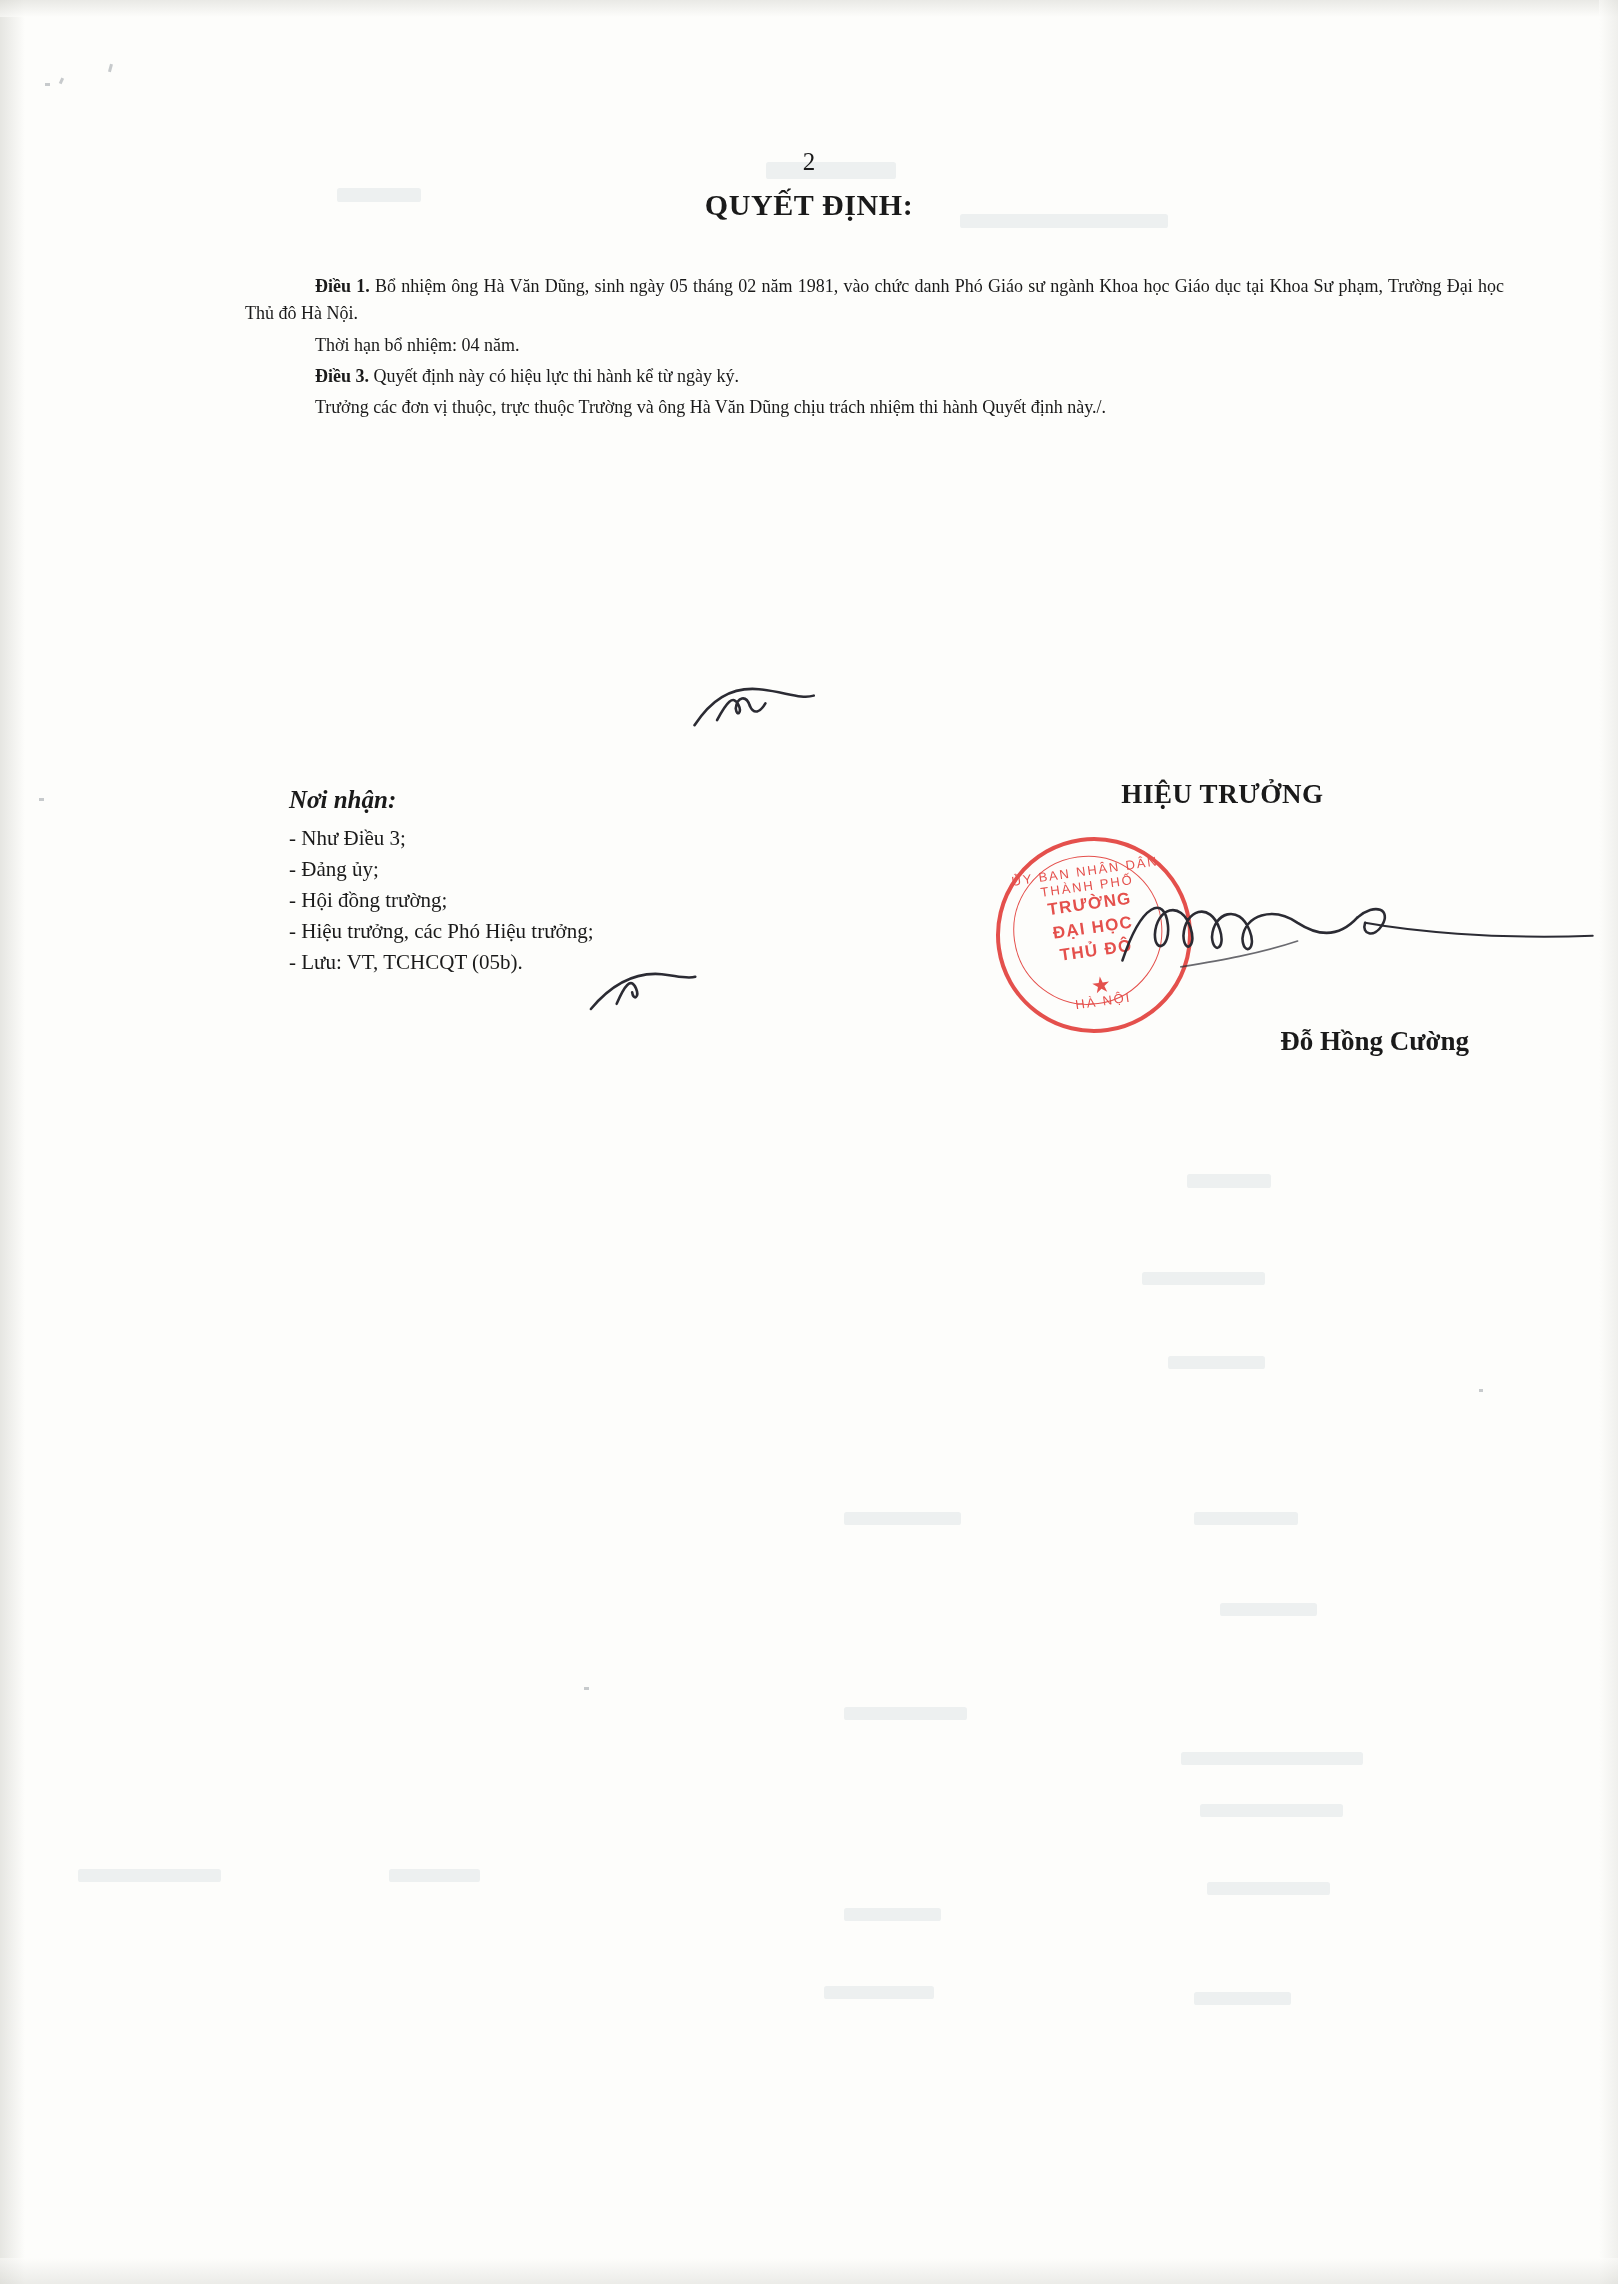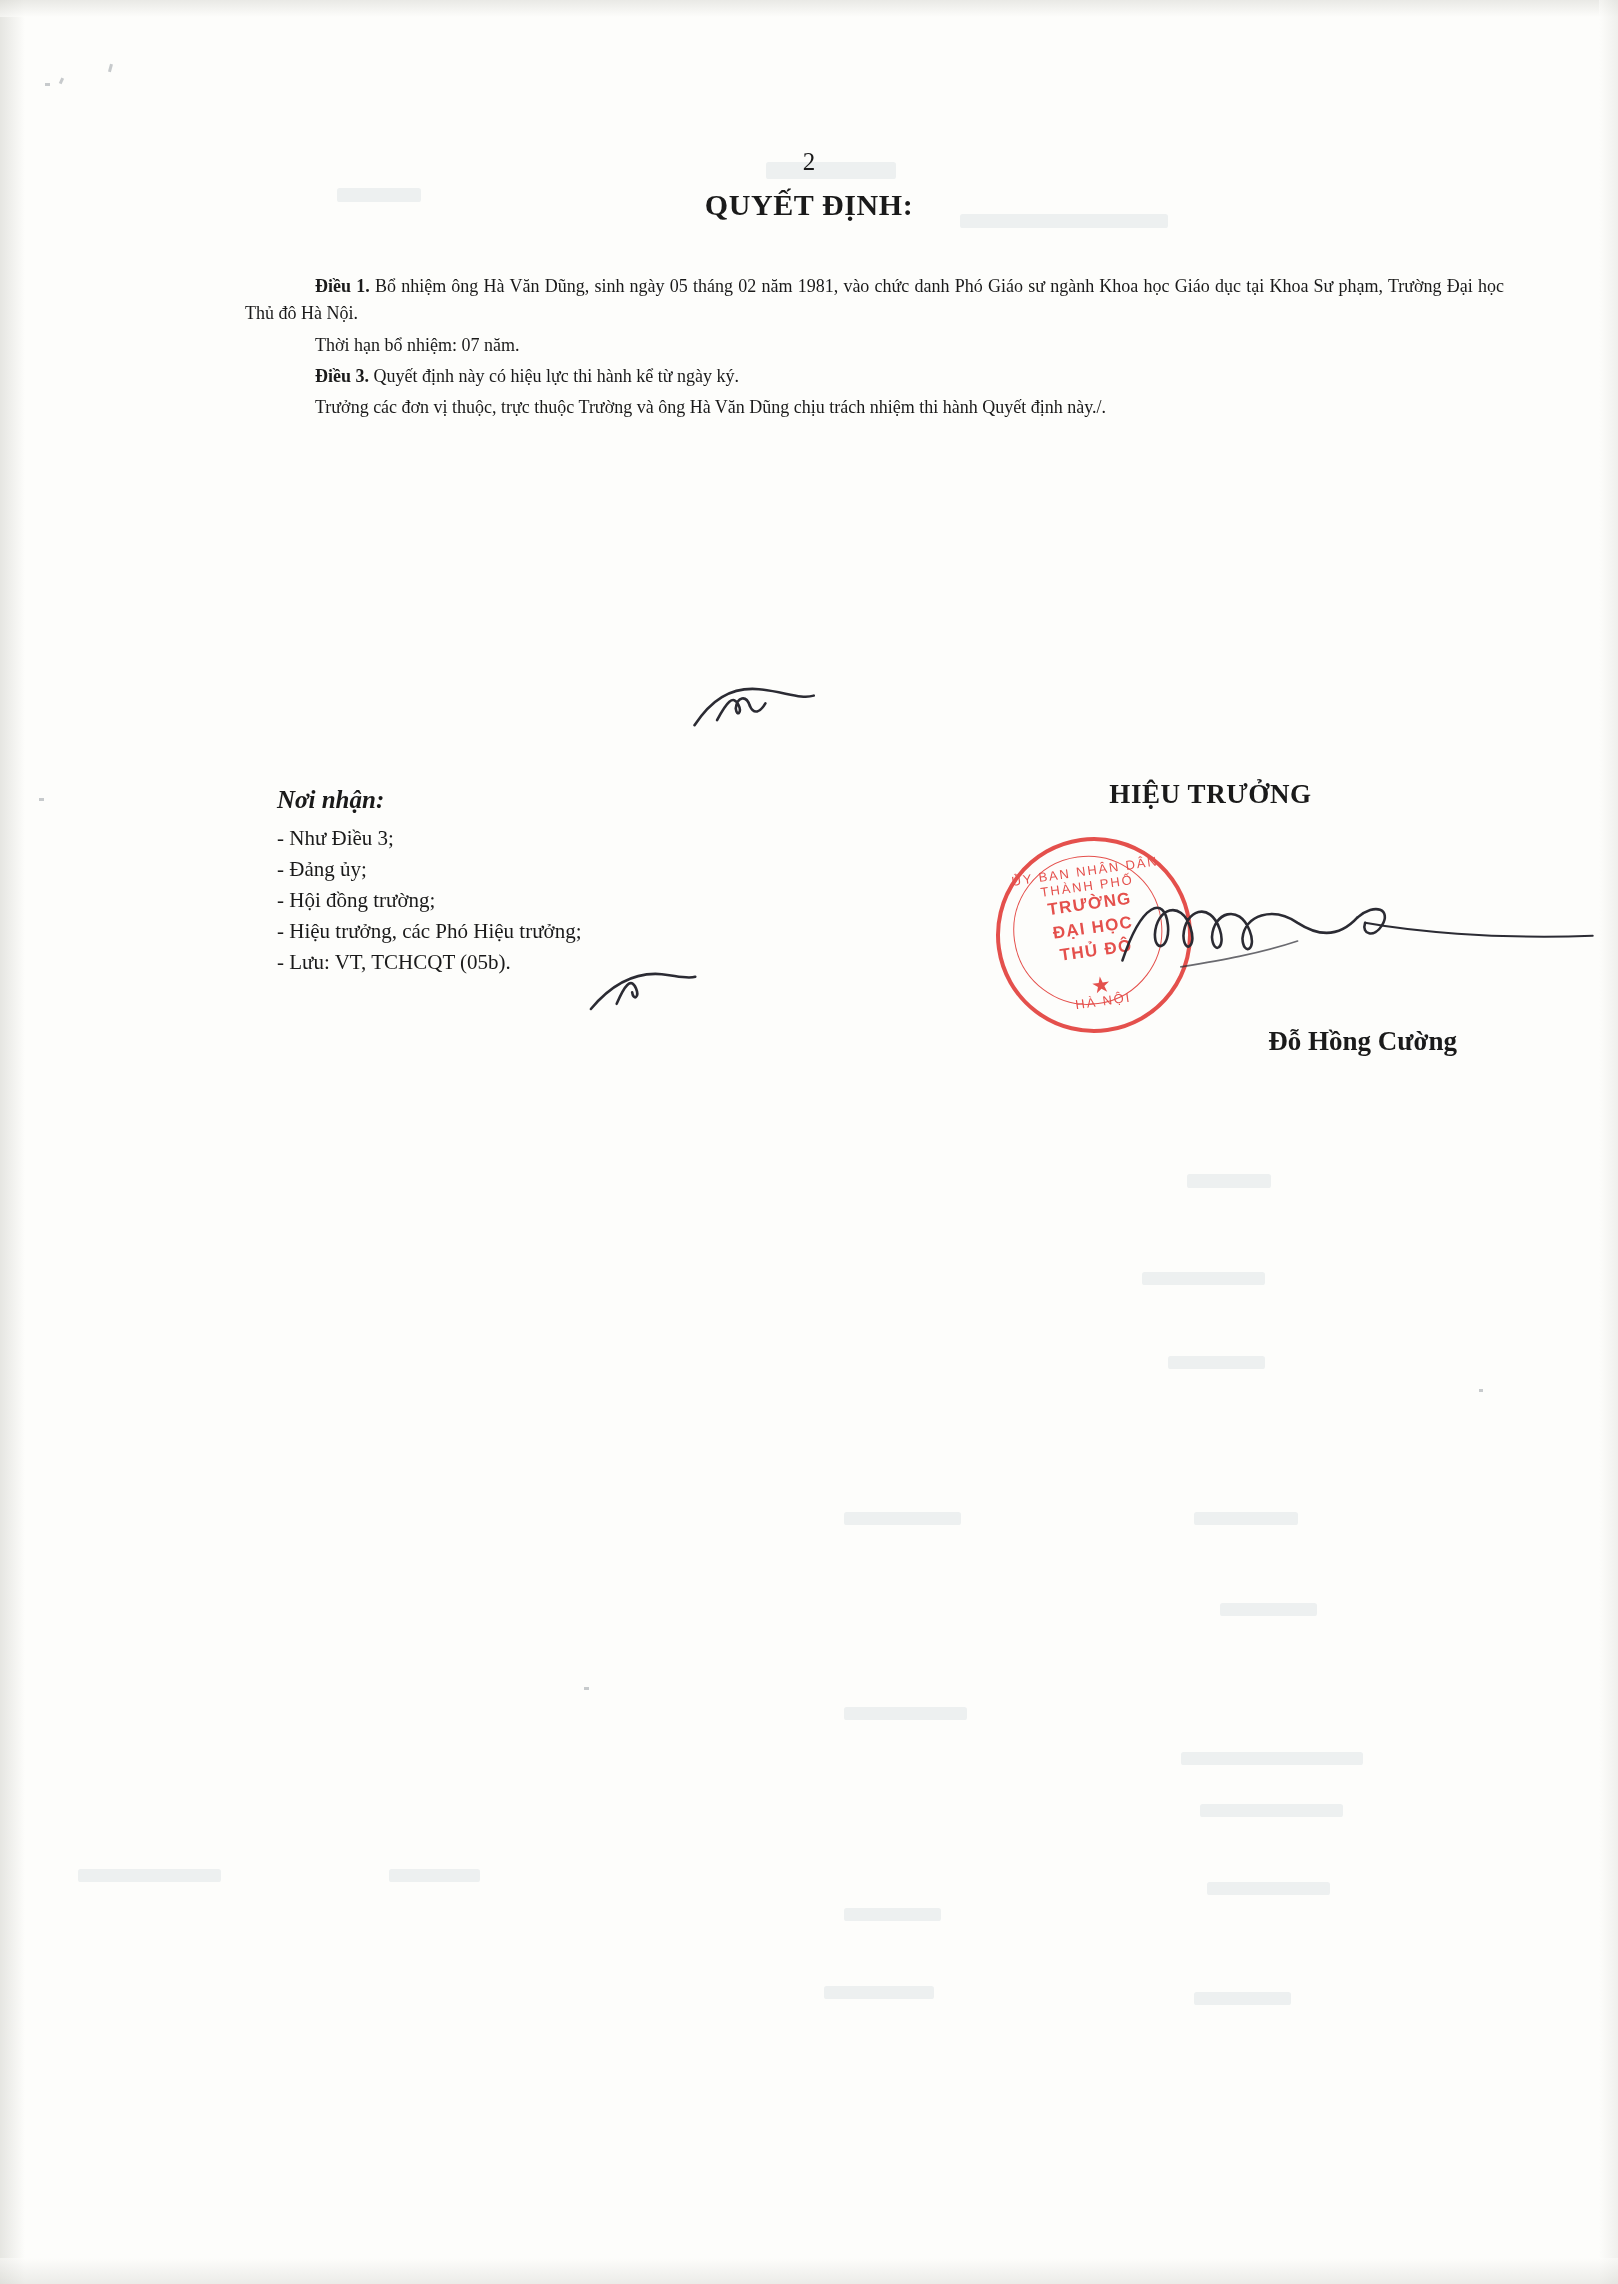--- a/index.html
+++ b/index.html
@@ -88,21 +88,21 @@
     text-align: justify;
   }
   .para {
     margin: 0 0 3.9px 0;
     text-indent: 70px;
   }
   .para b { font-weight: bold; }
 
   .signature-area {
     position: absolute;
-    left: 4px;
+    left: 16px;
     top: 766px;
     width: 1583px;
     height: 363px;
   }
 
   .recipients {
     position: absolute;
     left: 273px;
     top: 19.5px;
     width: 519px;
@@ -282,21 +282,21 @@
 
     <div class="doc-title">QUYẾT ĐỊNH:</div>
 
     <div class="body-block">
 
       <p class="para">
         <b>Điều 1.</b><span> Bổ nhiệm ông Hà Văn Dũng, sinh ngày 05 tháng 02 năm 1981, vào chức danh Phó Giáo sư ngành Khoa học Giáo dục tại Khoa Sư phạm, Trường Đại học Thủ đô Hà Nội.</span>
       </p>
 
       <p class="para">
-        <span>Thời hạn bổ nhiệm: 07 năm.</span>
+        <span>Thời hạn bổ nhiệm: 04 năm.</span>
       </p>
 
 
       <p class="para">
         <b>Điều 3.</b><span> Quyết định này có hiệu lực thi hành kể từ ngày ký.</span>
       </p>
 
       <p class="para">
         <span>Trưởng các đơn vị thuộc, trực thuộc Trường và ông Hà Văn Dũng chịu trách nhiệm thi hành Quyết định này./.</span>
       </p>

